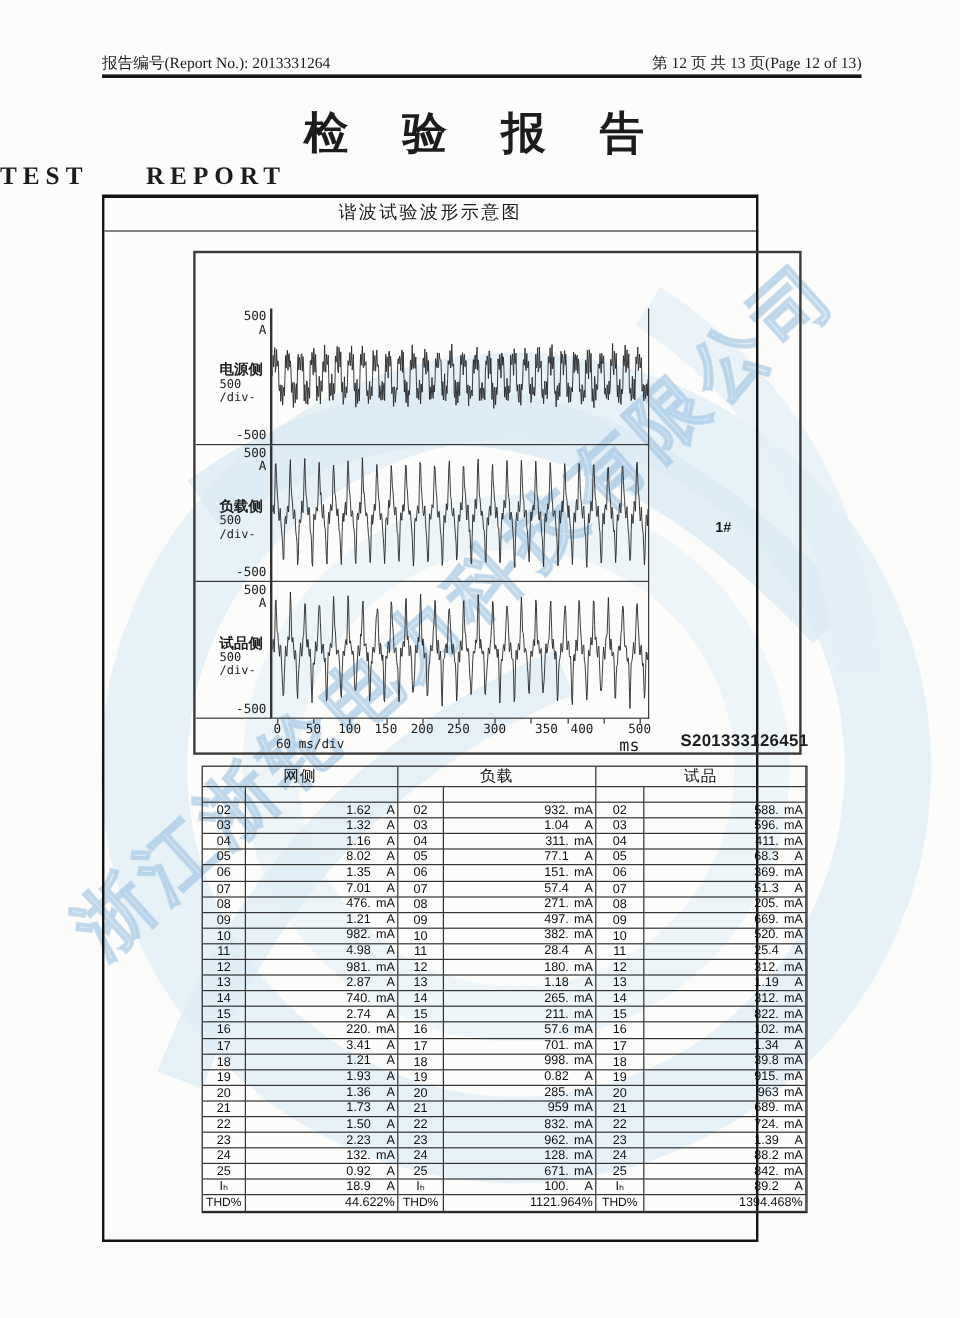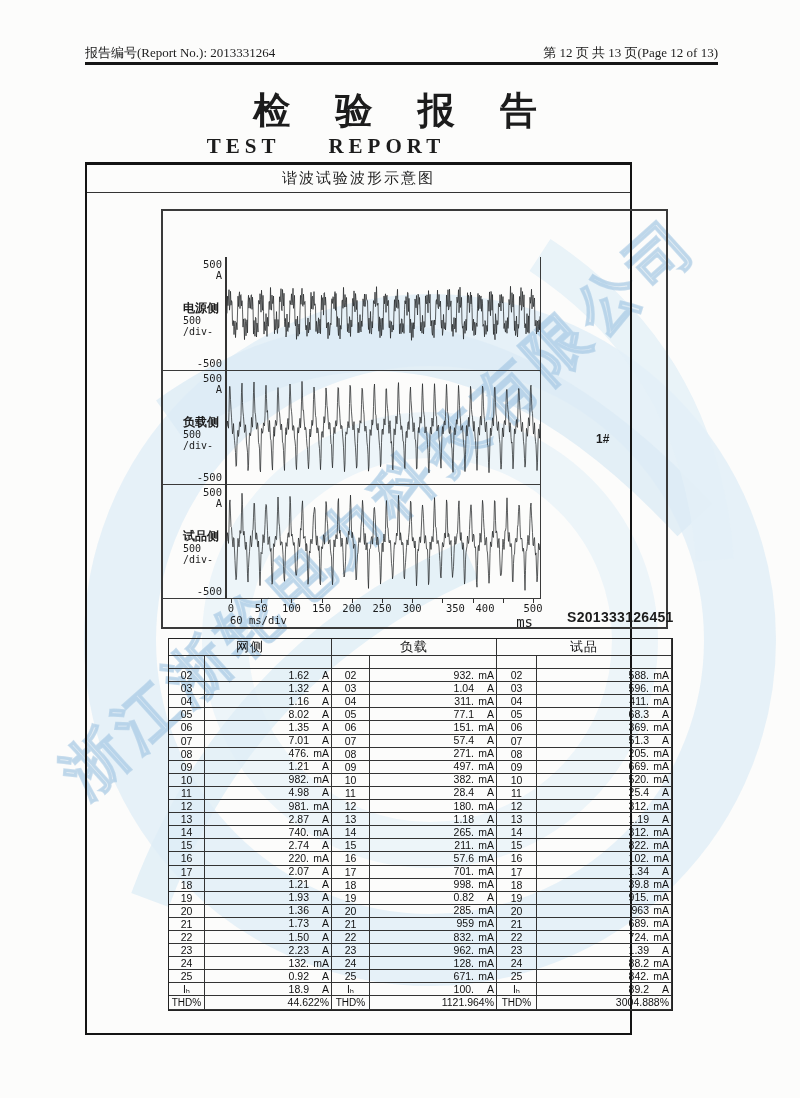--- a/index.html
+++ b/index.html
@@ -11,21 +11,21 @@
            font-family:"DejaVu Sans",sans-serif;font-weight:bold;font-size:62px;letter-spacing:7px;
            color:rgba(190,216,236,0.40);-webkit-text-stroke:1.5px rgba(160,196,226,0.55);white-space:nowrap;}
   .content{position:relative;z-index:1;}
   
   .hdr{position:absolute;top:44px;left:85px;width:633px;font-size:13px;}
   .hdr-left{position:absolute;left:0;top:0;}
   .hdr-right{position:absolute;right:0;top:0;}
   .hdr-rule{position:absolute;top:62px;left:85px;width:633px;height:3px;background:#161616;}
   .title-cn{position:absolute;top:86px;left:0;width:800px;text-align:center;
             font-size:37px;font-weight:bold;letter-spacing:10px;word-spacing:16px;}
-  .title-en{position:absolute;top:134px;left:0;width:652px;text-align:center;
+  .title-en{position:absolute;top:134px;left:0;width:652px;
             font-size:21px;font-weight:bold;letter-spacing:5px;word-spacing:38px;}
   
   .outer-box{position:absolute;left:85px;top:162px;width:547px;height:873px;box-sizing:border-box;
              border:2px solid #141414;border-top-width:3px;}
   .section-row{height:27px;line-height:27px;text-align:center;font-size:15px;letter-spacing:2px;
                border-bottom:1px solid #333;}
   
   .chart-box{position:absolute;left:74px;top:44px;width:507px;height:420px;box-sizing:border-box;
              border:2px solid #3a3a3a;background:transparent;}
   .chart-title-row{position:absolute;left:0;top:0;width:100%;height:46px;box-sizing:border-box;
@@ -411,21 +411,21 @@
             <span class="num">57.6</span>
             <span class="unit">mA</span>
           </div>
           <div class="tc tl">16</div>
           <div class="tc tv">
             <span class="num">102.</span>
             <span class="unit">mA</span>
           </div>
           <div class="tc tl">17</div>
           <div class="tc tv">
-            <span class="num">2.07</span>
+            <span class="num">3.41</span>
             <span class="unit">A</span>
           </div>
           <div class="tc tl">17</div>
           <div class="tc tv">
             <span class="num">701.</span>
             <span class="unit">mA</span>
           </div>
           <div class="tc tl">17</div>
           <div class="tc tv">
             <span class="num">1.34</span>
@@ -571,19 +571,19 @@
             <span class="num">44.622%</span>
             <span class="unit nou"></span>
           </div>
           <div class="tc tl" style="font-size: 10px;">THD%</div>
           <div class="tc tv">
             <span class="num">1121.964%</span>
             <span class="unit nou"></span>
           </div>
           <div class="tc tl" style="font-size: 10px;">THD%</div>
           <div class="tc tv">
-            <span class="num">3004.888%</span>
+            <span class="num">1394.468%</span>
             <span class="unit nou"></span>
           </div>
         </div>
     </div>
   </div>
 </div>
 
 </body></html>

